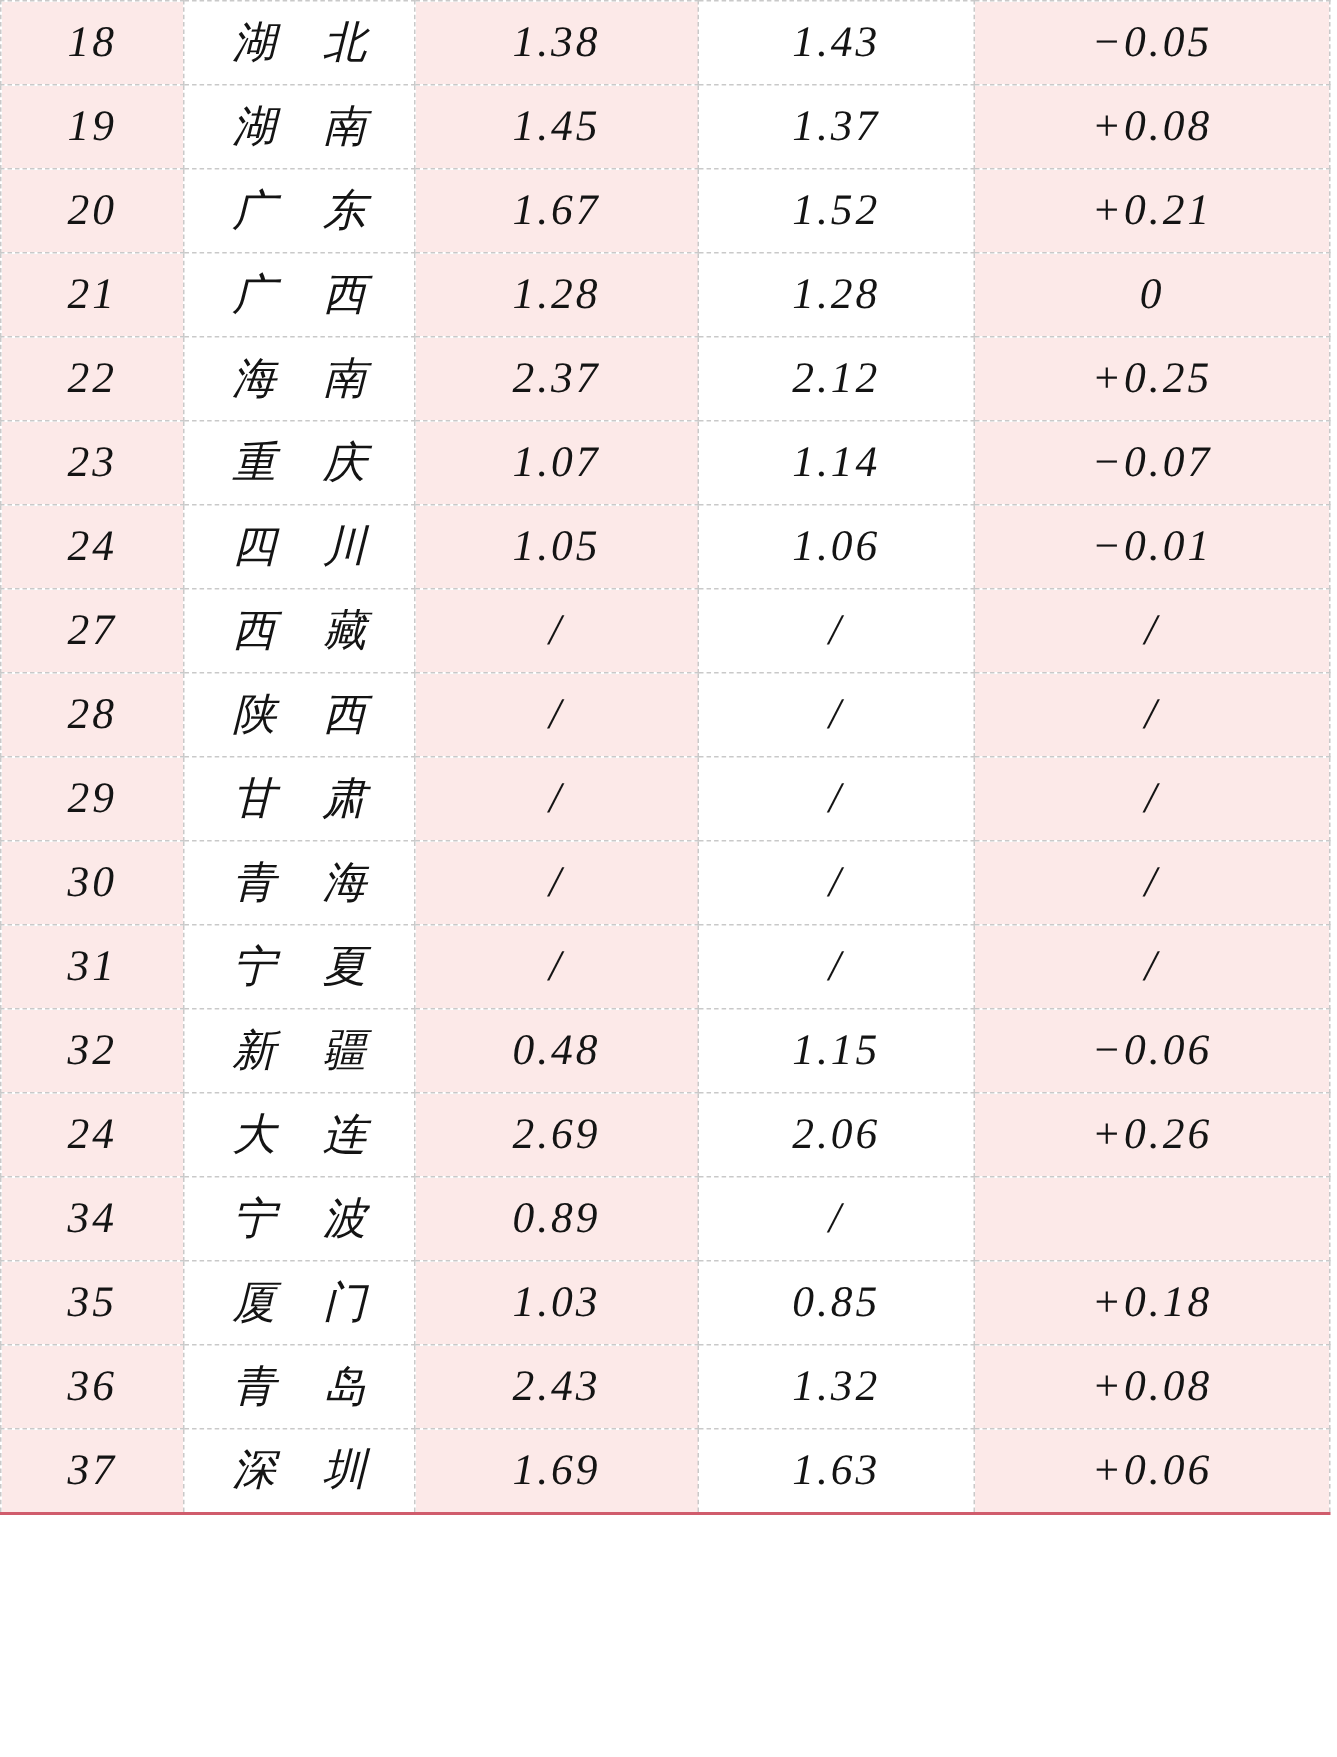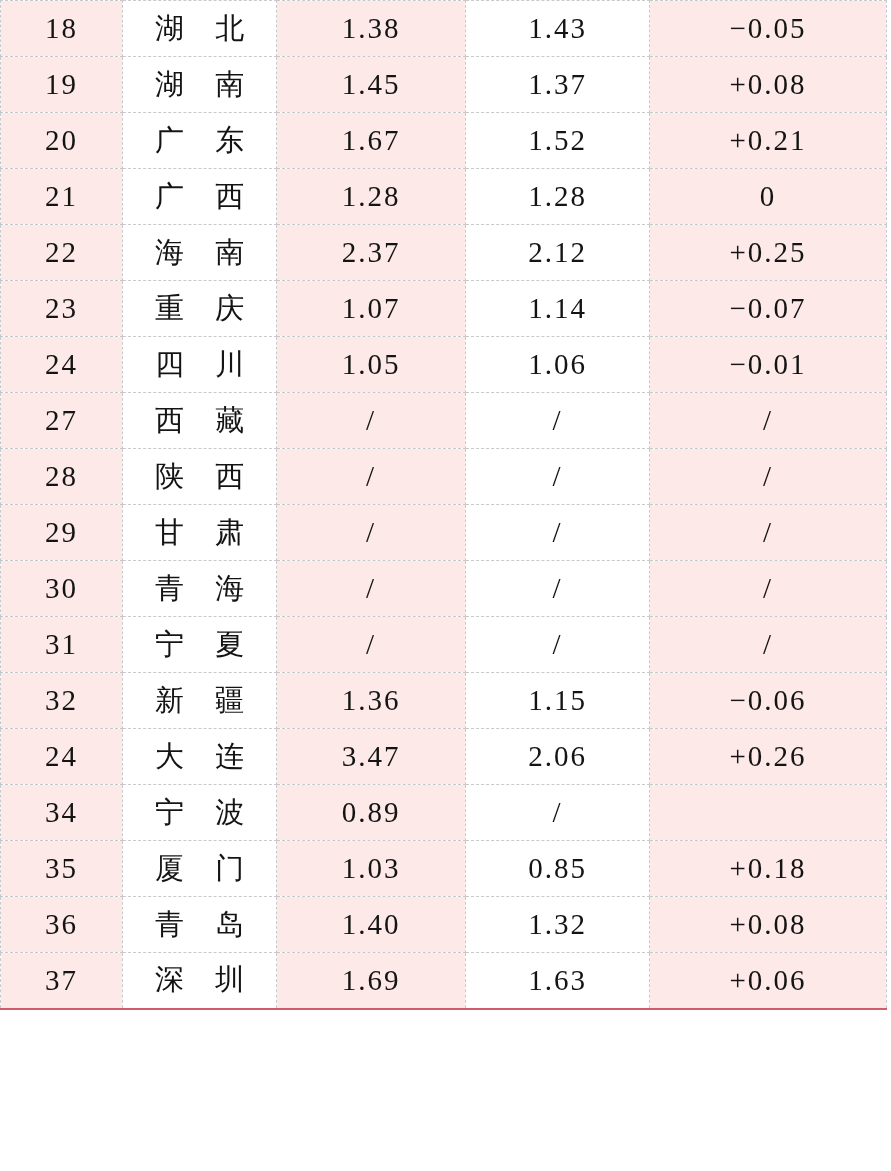--- a/index.html
+++ b/index.html
@@ -15,20 +15,21 @@
     color: #141414;
   }
   table.region-table {
     border-collapse: collapse;
     table-layout: fixed;
     width: 886px;
     border-bottom: 2px solid #d05c6c;
   }
   table.region-table tr {
     height: 56px;
+    font-style: italic;
   }
   table.region-table td {
     border: 1px dashed #c9c9c9;
     text-align: center;
     vertical-align: middle;
     font-size: 29px;
     padding: 0;
     overflow: hidden;
     white-space: nowrap;
   }
@@ -132,49 +133,49 @@
       <tr>
     <td class="c1">31</td>
     <td class="c2">宁 夏</td>
     <td class="c3">/</td>
     <td class="c4">/</td>
     <td class="c5">/</td>
   </tr>
       <tr>
     <td class="c1">32</td>
     <td class="c2">新 疆</td>
-    <td class="c3">1.36</td>
+    <td class="c3">0.48</td>
     <td class="c4">1.15</td>
     <td class="c5">−0.06</td>
   </tr>
       <tr>
     <td class="c1">24</td>
     <td class="c2">大 连</td>
-    <td class="c3">3.47</td>
+    <td class="c3">2.69</td>
     <td class="c4">2.06</td>
     <td class="c5">+0.26</td>
   </tr>
       <tr>
     <td class="c1">34</td>
     <td class="c2">宁 波</td>
     <td class="c3">0.89</td>
     <td class="c4">/</td>
     <td class="c5"></td>
   </tr>
       <tr>
     <td class="c1">35</td>
     <td class="c2">厦 门</td>
     <td class="c3">1.03</td>
     <td class="c4">0.85</td>
     <td class="c5">+0.18</td>
   </tr>
       <tr>
     <td class="c1">36</td>
     <td class="c2">青 岛</td>
-    <td class="c3">1.40</td>
+    <td class="c3">2.43</td>
     <td class="c4">1.32</td>
     <td class="c5">+0.08</td>
   </tr>
       <tr>
     <td class="c1">37</td>
     <td class="c2">深 圳</td>
     <td class="c3">1.69</td>
     <td class="c4">1.63</td>
     <td class="c5">+0.06</td>
   </tr>

